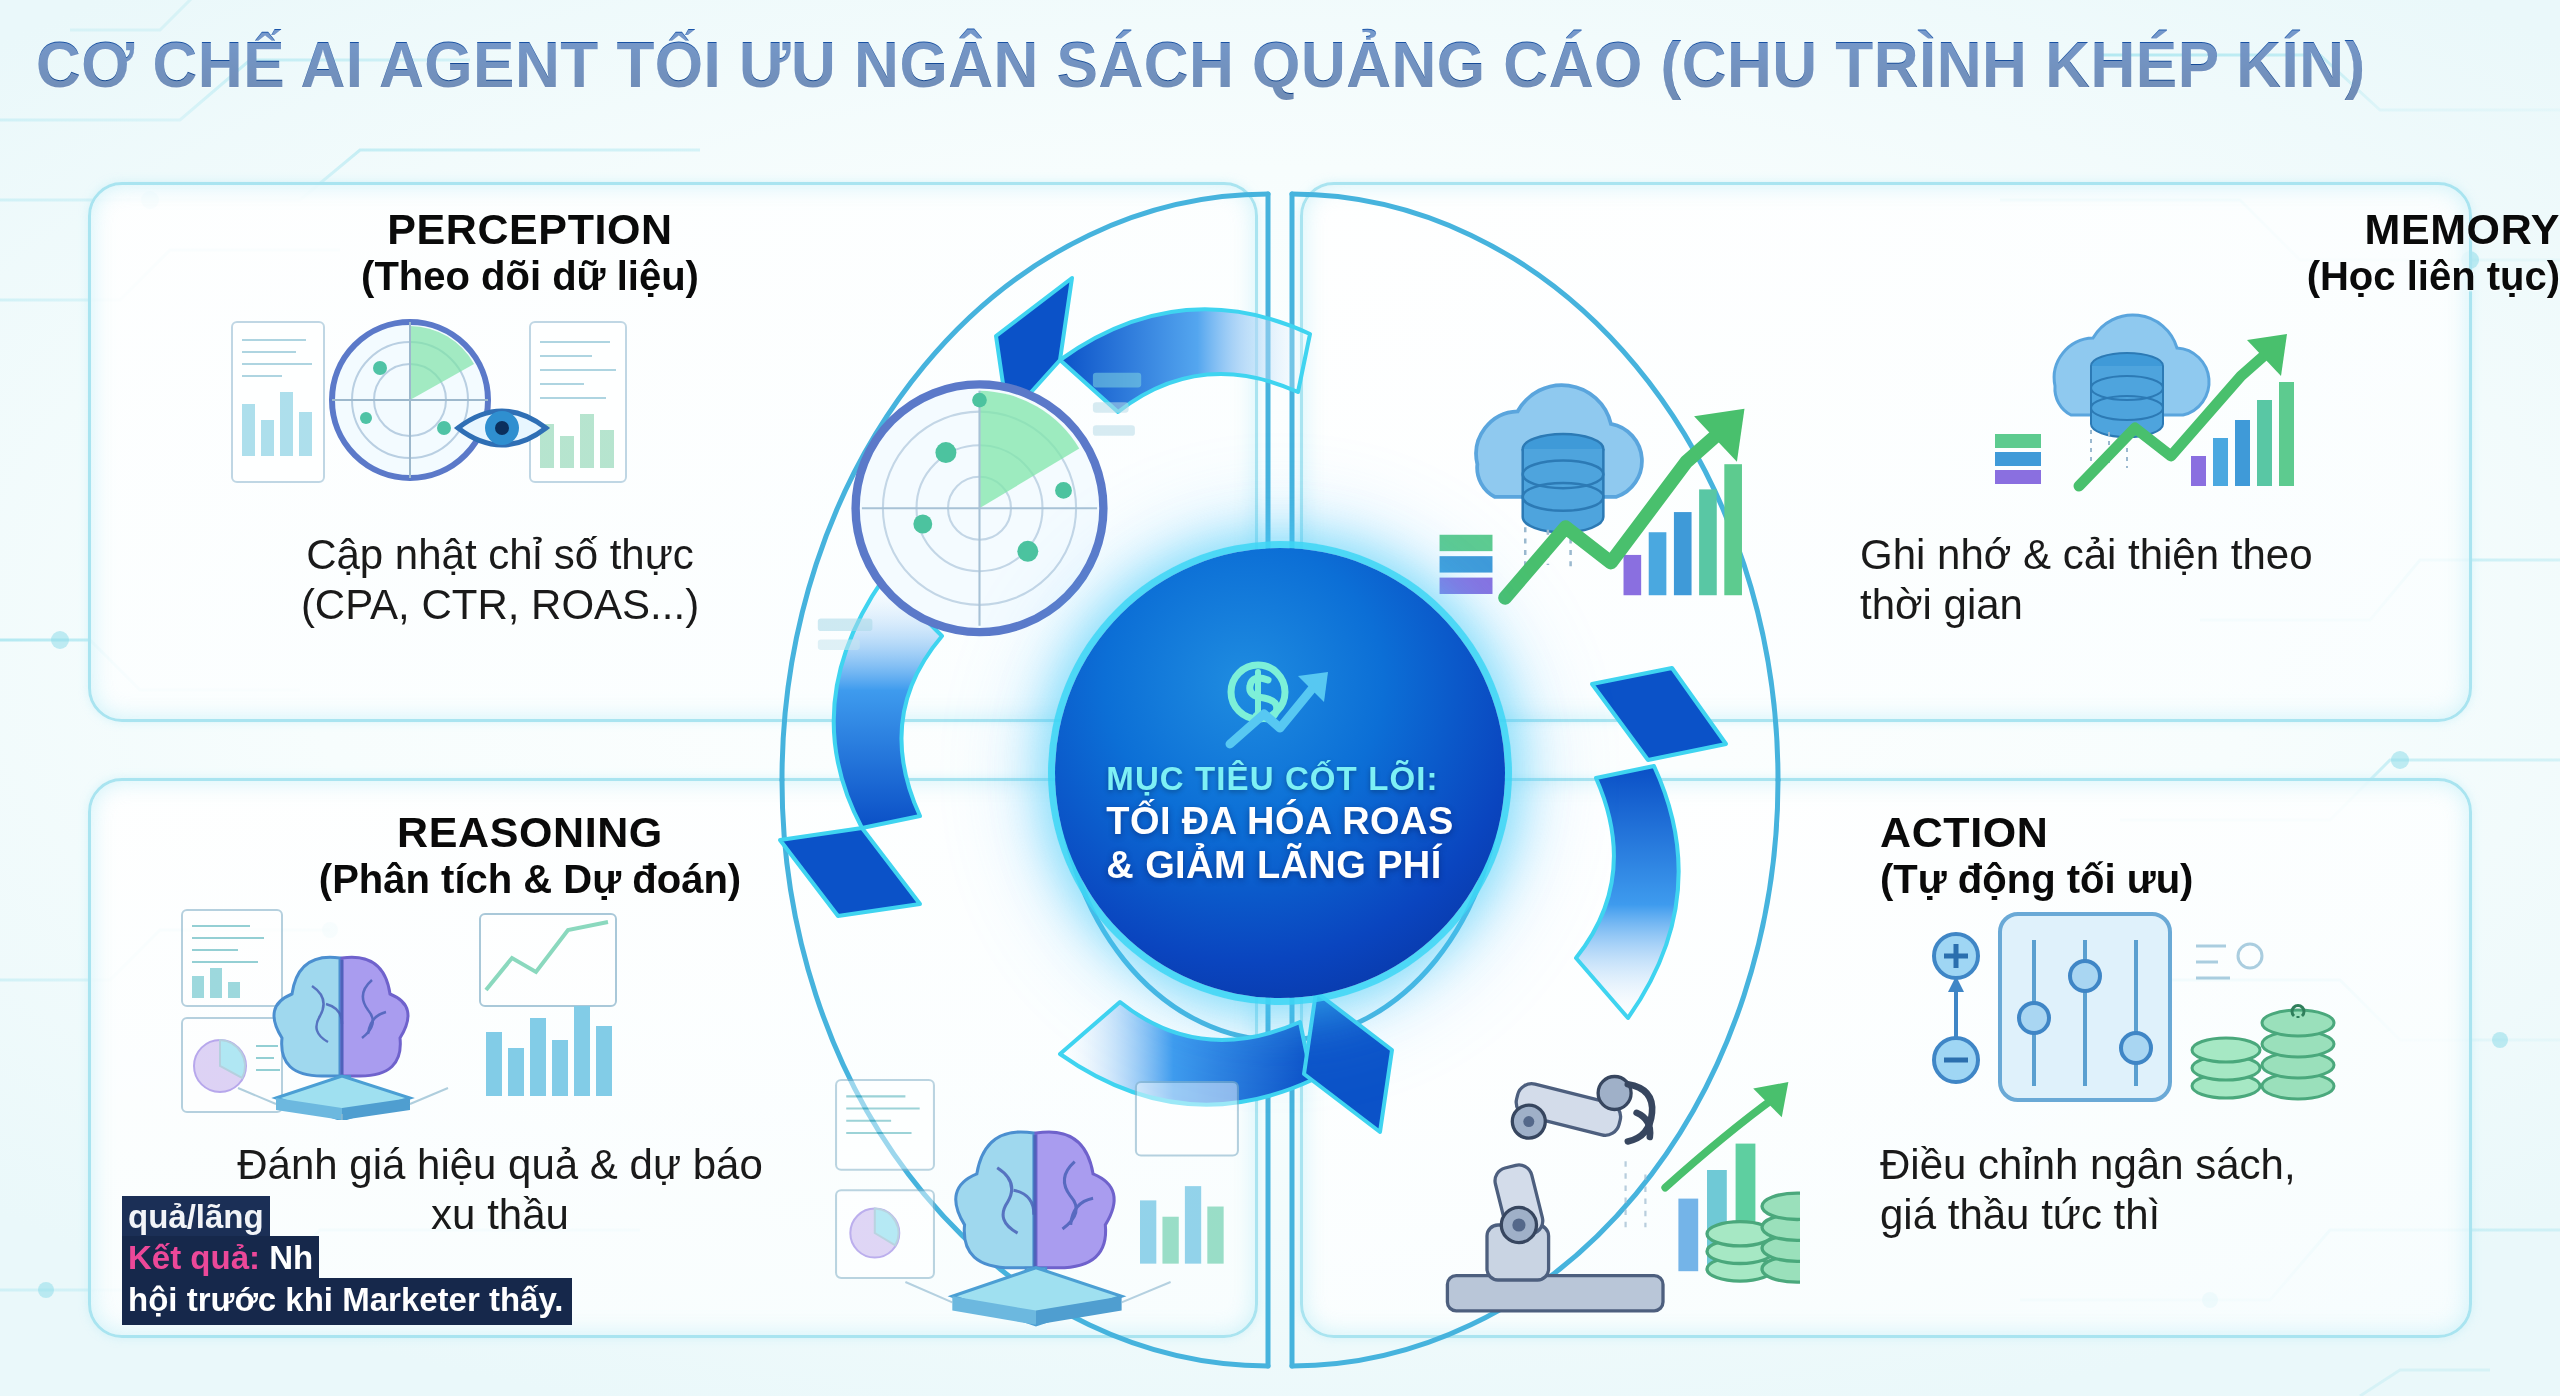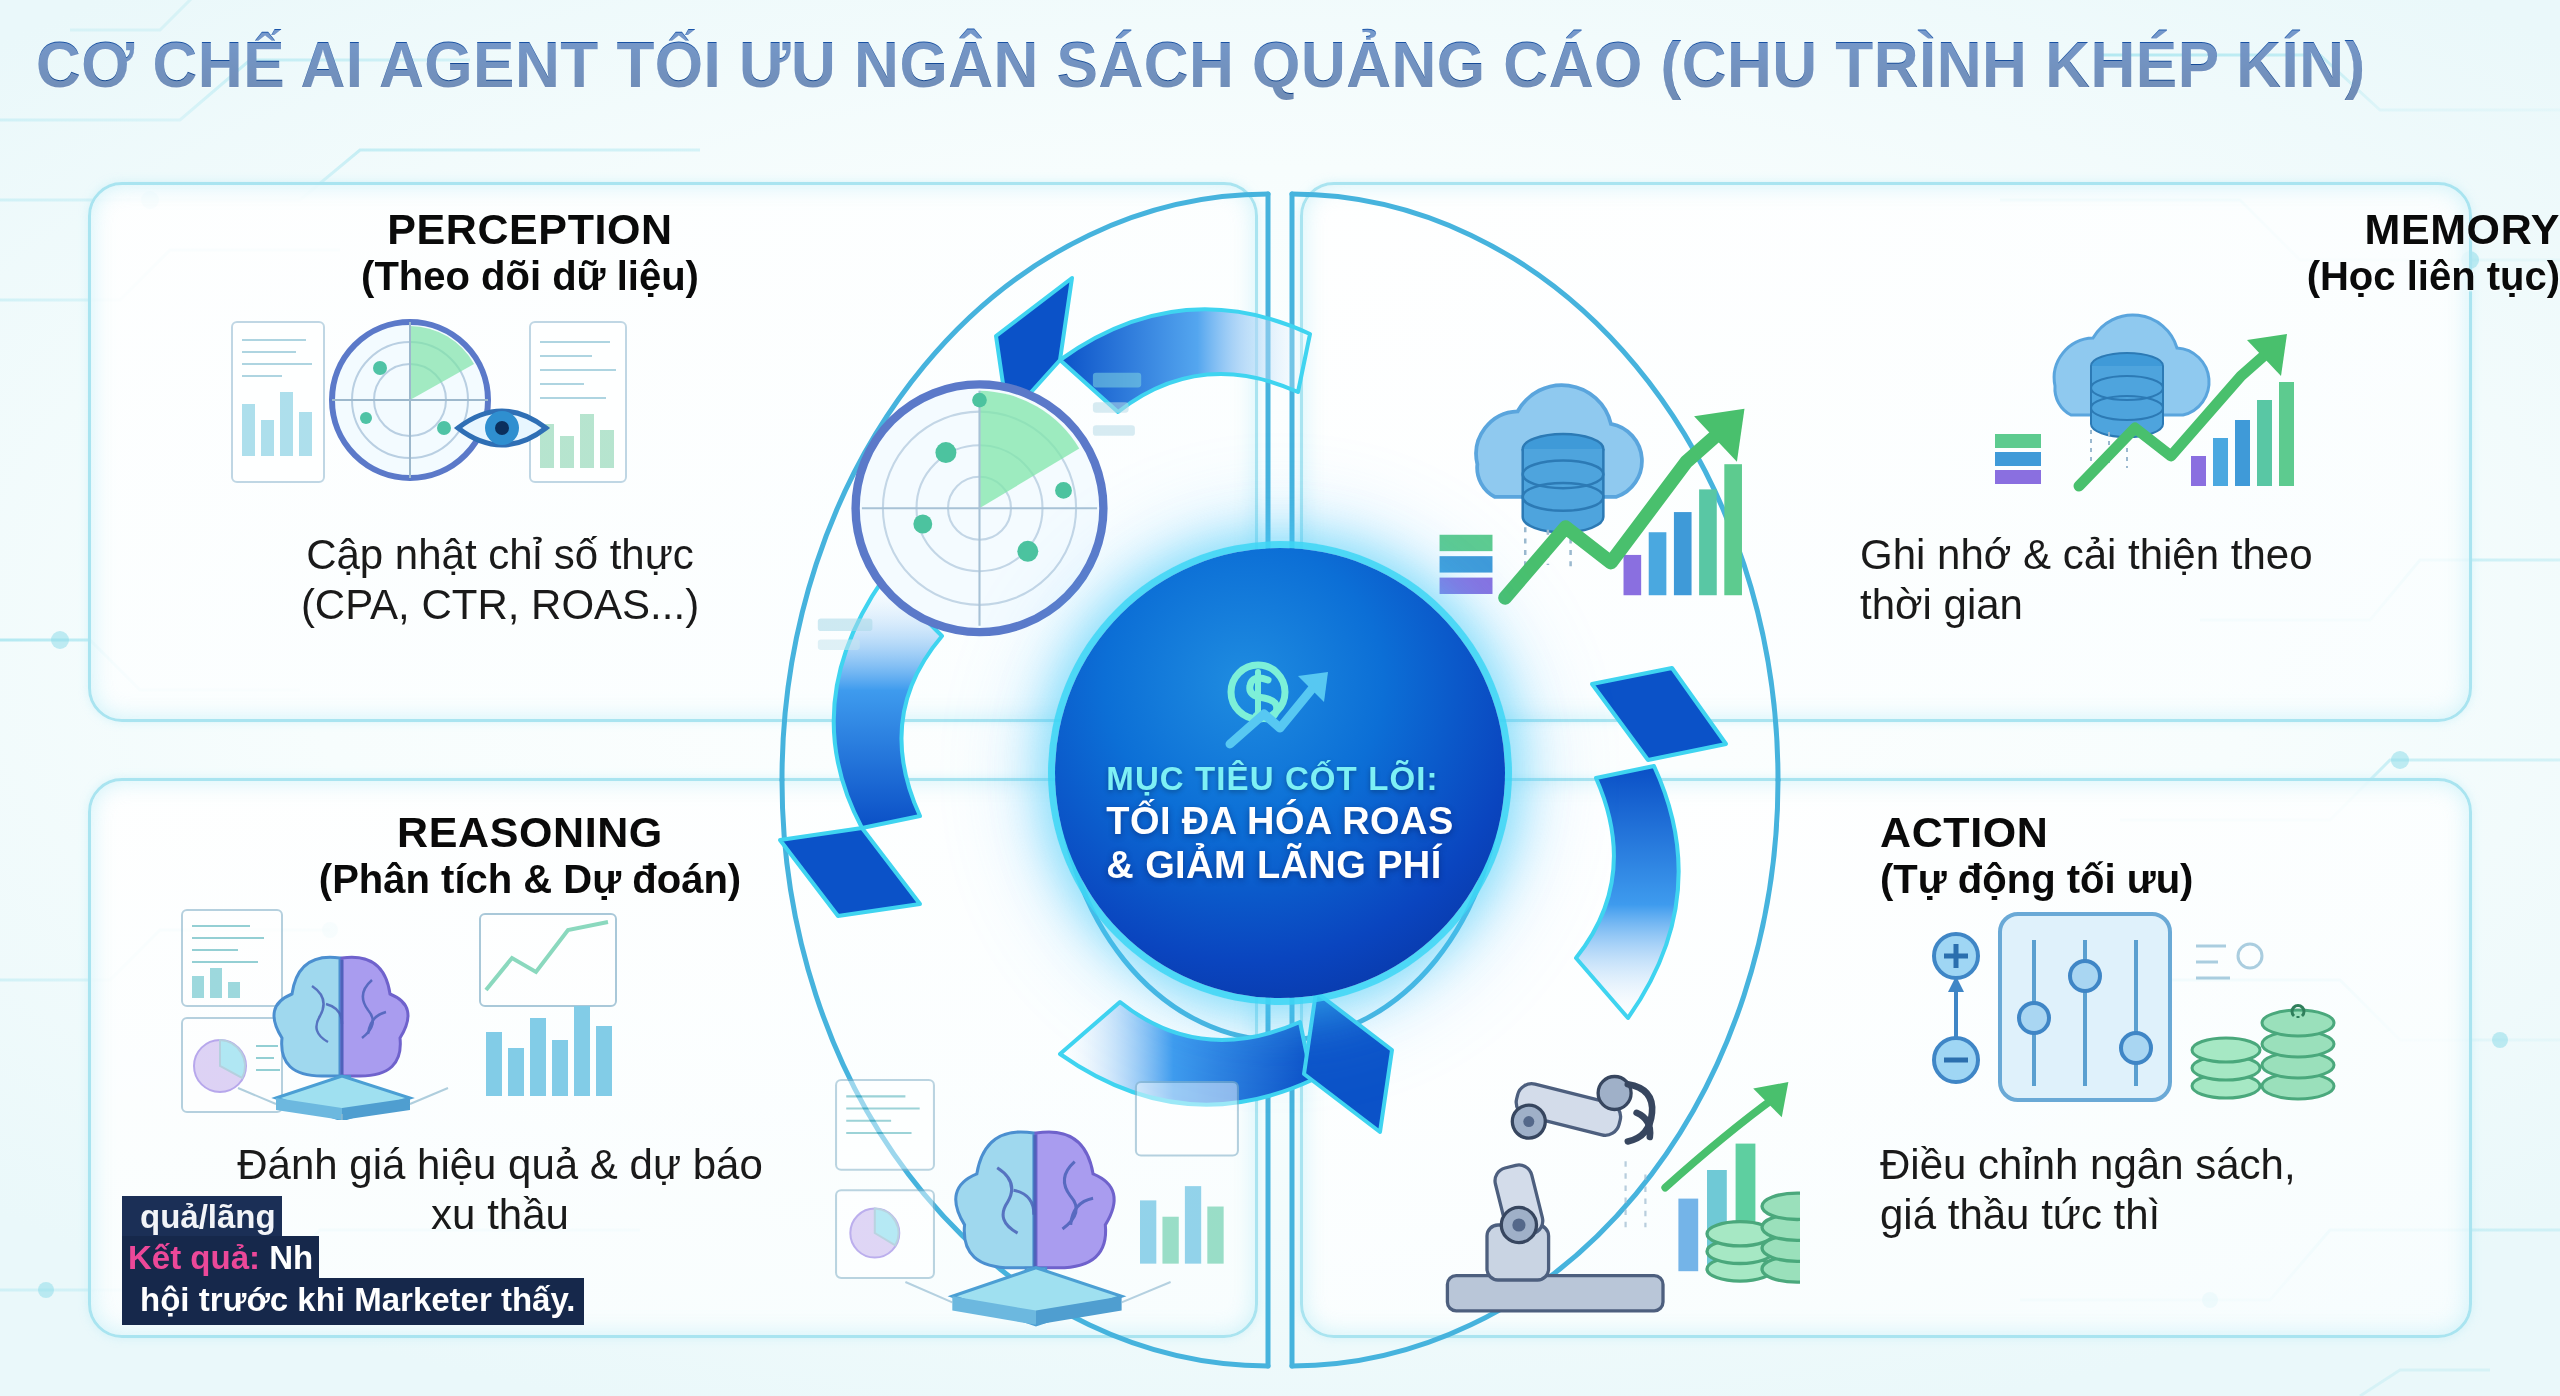--- a/index.html
+++ b/index.html
@@ -157,37 +157,37 @@
   .caption-overlay {
     position: absolute;
     z-index: 60;
     font-weight: 600;
     line-height: 1.18;
     color: #ffffff;
   }
   .cap-l1 {
     position: absolute; left: 122px; top: 1196px;
     background: #1b2f56;
-    padding: 2px 6px 3px 18px;
+    padding: 2px 6px 3px 6px;
     font-size: 33px;
     color: #f2f4f8;
     white-space: nowrap;
   }
   .cap-l2 {
     position: absolute; left: 122px; top: 1236px;
     background: #16284b;
     padding: 3px 6px 4px 6px;
     font-size: 33px;
     white-space: nowrap;
   }
   .cap-l2 b { color: #ec4899; font-weight: 700; }
   .cap-l3 {
     position: absolute; left: 122px; top: 1278px;
     background: #16284b;
-    padding: 3px 8px 5px 18px;
+    padding: 3px 8px 5px 6px;
     font-size: 33px;
     white-space: nowrap;
   }
 </style>
 </head>
 <body>
 
 <div id="stage">
 
   <svg class="circuit" viewBox="0 0 2560 1396" preserveAspectRatio="none">

